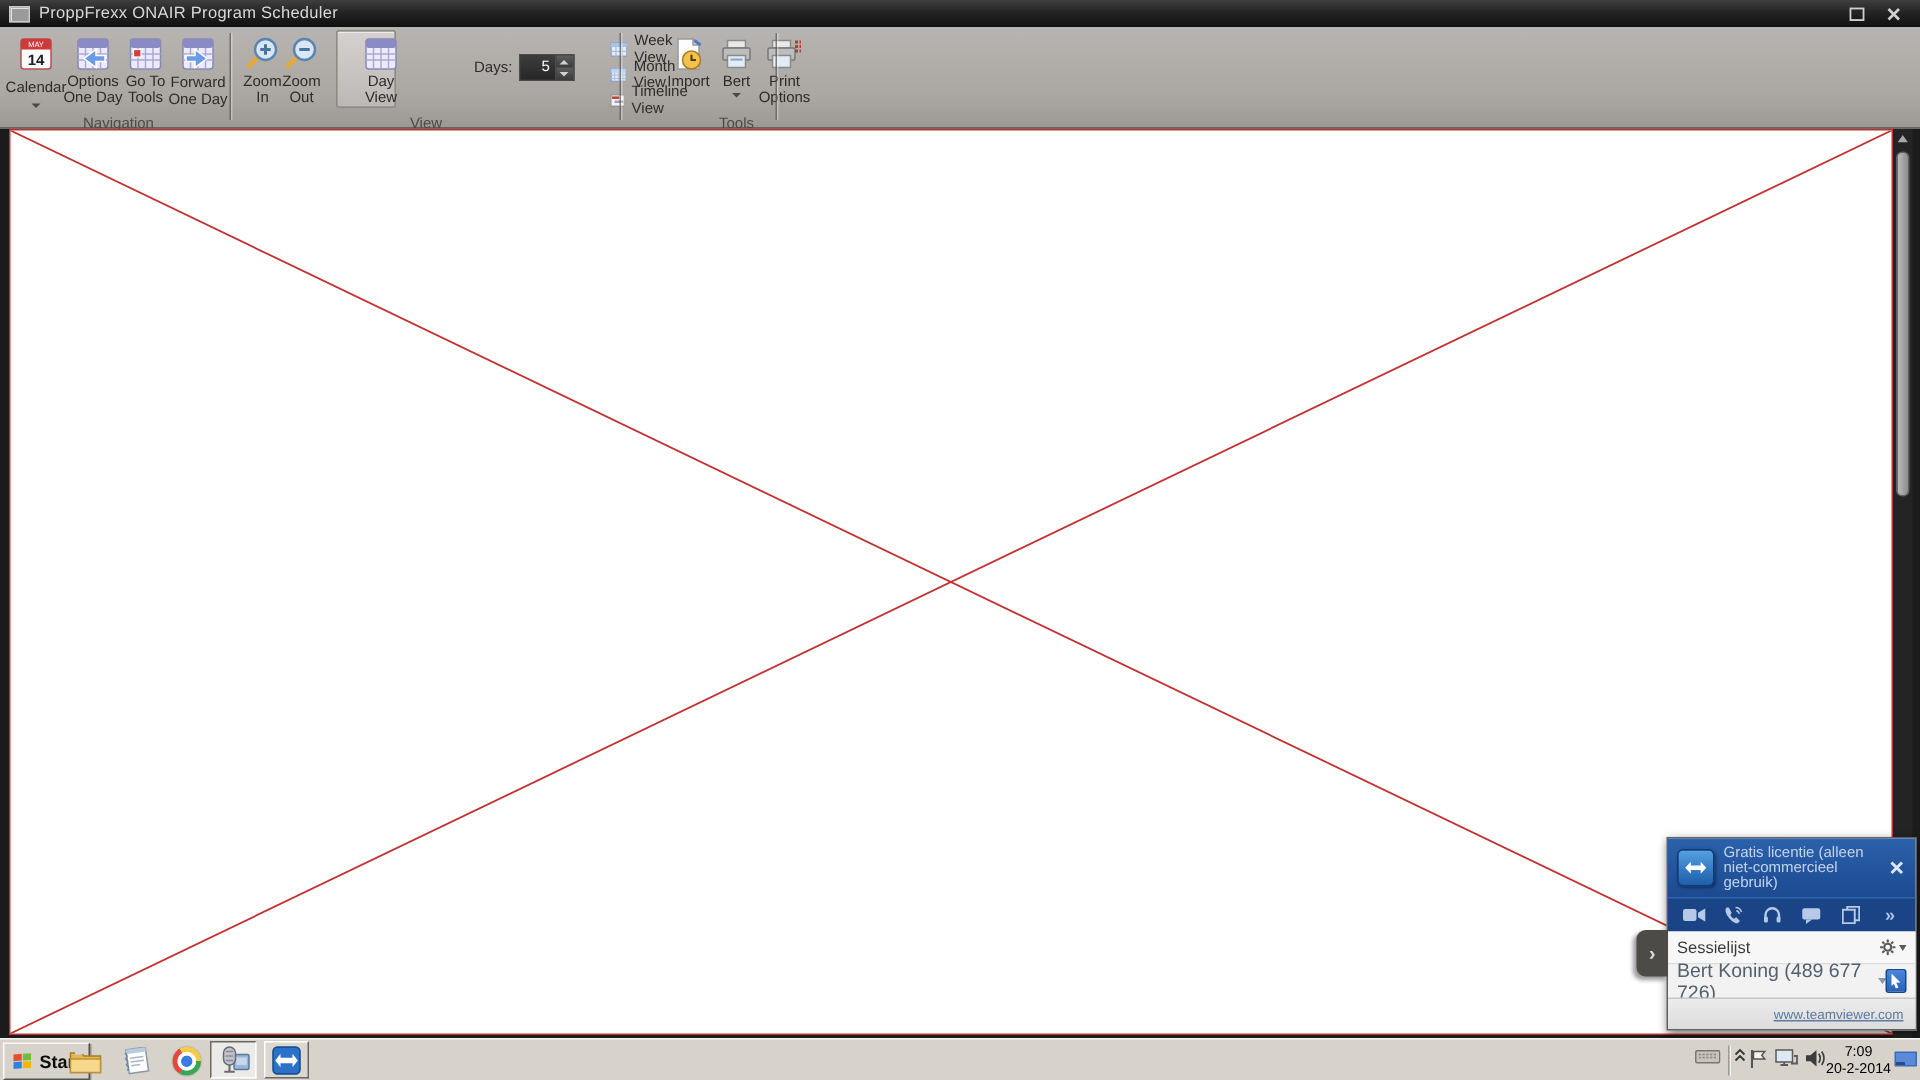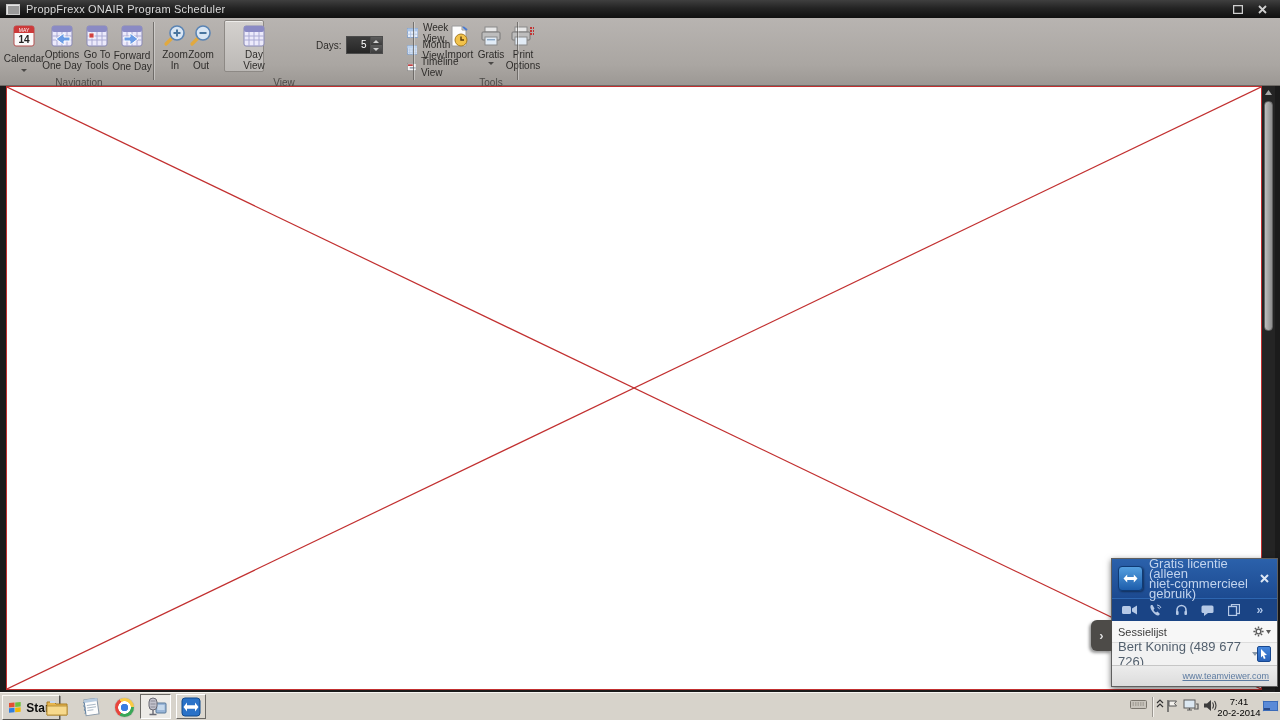--- a/index.html
+++ b/index.html
@@ -56,21 +56,21 @@
   .tvpanel{position:absolute;left:1111px;top:558px;width:167px;height:129px;background:#f2f2f2;
            border:1px solid #5f5f5f;box-shadow:0 2px 6px rgba(0,0,0,.55);box-sizing:border-box;font-size:9px;}
   .tv-tab{position:absolute;left:-21px;top:61px;width:21px;height:31px;background:#4d4b48;
           border-radius:6px 0 0 6px;display:flex;align-items:center;justify-content:center;
           color:#ddd;font-size:13px;font-weight:bold;box-shadow:-2px 2px 3px rgba(0,0,0,.4);}
   .tv-head{height:39px;background:linear-gradient(#2b61ab,#1c4a90);display:flex;align-items:center;
            padding:0 6px;gap:6px;box-sizing:border-box;}
   .tv-logo{width:23px;height:23px;border-radius:4px;background:linear-gradient(#55a0e0,#1d5dab);
            border:1px solid #0f3a74;display:flex;align-items:center;justify-content:center;
            color:#fff;font-size:12px;font-weight:bold;box-shadow:1px 1px 2px rgba(0,0,0,.4);}
-  .tv-lic{flex:1;color:#c2d4ee;font-size:13px;line-height:10px;}
+  .tv-lic{flex:1;color:#c2d4ee;font-size:10px;line-height:10px;}
   .tv-close{width:14px;height:14px;display:flex;align-items:center;justify-content:center;}
   .tv-tools{height:23px;background:#1a4485;border-top:1px solid #2e66b0;display:flex;align-items:center;
             justify-content:space-between;padding:0 9px;box-sizing:border-box;}
   .tv-tools .ti{display:flex;align-items:center;justify-content:center;width:16px;height:14px;}
   .tv-more{color:#aec6e8;font-size:12px;font-weight:bold;line-height:12px;}
   .tv-row1{height:21px;display:flex;align-items:center;justify-content:space-between;
            padding:0 6px;background:#f7f7f7;border-bottom:1px solid #ddd;color:#3c3c3c;font-size:11px;}
   .tv-gear{display:flex;align-items:center;gap:2px;}
   .tv-row2{height:22px;display:flex;align-items:center;justify-content:space-between;
            padding:0 6px;color:#53606e;font-size:13px;background:#f2f2f2;}
@@ -270,21 +270,21 @@
       </div>
       <div class="rbtn" style="width:30px;">
         <span class="ic">
           <svg width="26" height="26" viewBox="0 0 26 26">
             <rect x="7" y="4" width="12" height="5" fill="#e8e8e8" stroke="#8a8a8a"></rect>
             <rect x="4" y="9" width="18" height="8" rx="1" fill="#bdbdbd" stroke="#777"></rect>
             <rect x="7" y="14" width="12" height="8" fill="#e2ecf6" stroke="#8a8a8a"></rect>
             <rect x="9" y="16" width="8" height="1.4" fill="#8aa8c6"></rect>
           </svg>
         </span>
-        <span>Gratis</span>
+        <span>Bert</span>
         <span class="caret-down"></span>
       </div>
       <div class="rbtn" style="width:34px;">
         <span class="ic">
           <svg width="26" height="26" viewBox="0 0 26 26">
             <rect x="5" y="4" width="12" height="5" fill="#e8e8e8" stroke="#8a8a8a"></rect>
             <rect x="2" y="9" width="18" height="8" rx="1" fill="#bdbdbd" stroke="#777"></rect>
             <rect x="5" y="14" width="12" height="8" fill="#e2ecf6" stroke="#8a8a8a"></rect>
             <path d="M20 5 h4 M20 8 h4 M20 11 h4" stroke="#c23434" stroke-width="2" stroke-dasharray="2 1"></path>
           </svg>
@@ -476,21 +476,21 @@
           <path d="M13 5 h2 v5 h-4" stroke="#5a5a5a" fill="none" stroke-width="1.2"></path>
         </svg>
     </span>
     <span class="trayic" style="left:1203px;">
       <svg width="14" height="13" viewBox="0 0 14 13">
           <polygon points="1,4.5 4,4.5 8,1 8,12 4,8.5 1,8.5" fill="#3c3c3c"></polygon>
           <path d="M9.5 3.5 q2 3 0 6 M11.5 2 q3 4.5 0 9" stroke="#3c3c3c" stroke-width="1.1" fill="none"></path>
         </svg>
     </span>
     <span class="clock">
-      <div>7:41</div>
+      <div>7:09</div>
       <div>20-2-2014</div>
     </span>
     <span class="trayic" style="left:1262px;top:7px;">
       <svg width="17" height="13" viewBox="0 0 17 13">
           <rect x="0.5" y="0.5" width="16" height="11" rx="1" fill="#3a6ab8" stroke="#d8d4cc"></rect>
           <rect x="2" y="2" width="13" height="8" fill="#5a8ad8"></rect>
           <rect x="2" y="8" width="6" height="2" fill="#2a4a88"></rect>
         </svg>
     </span>
   </div>

